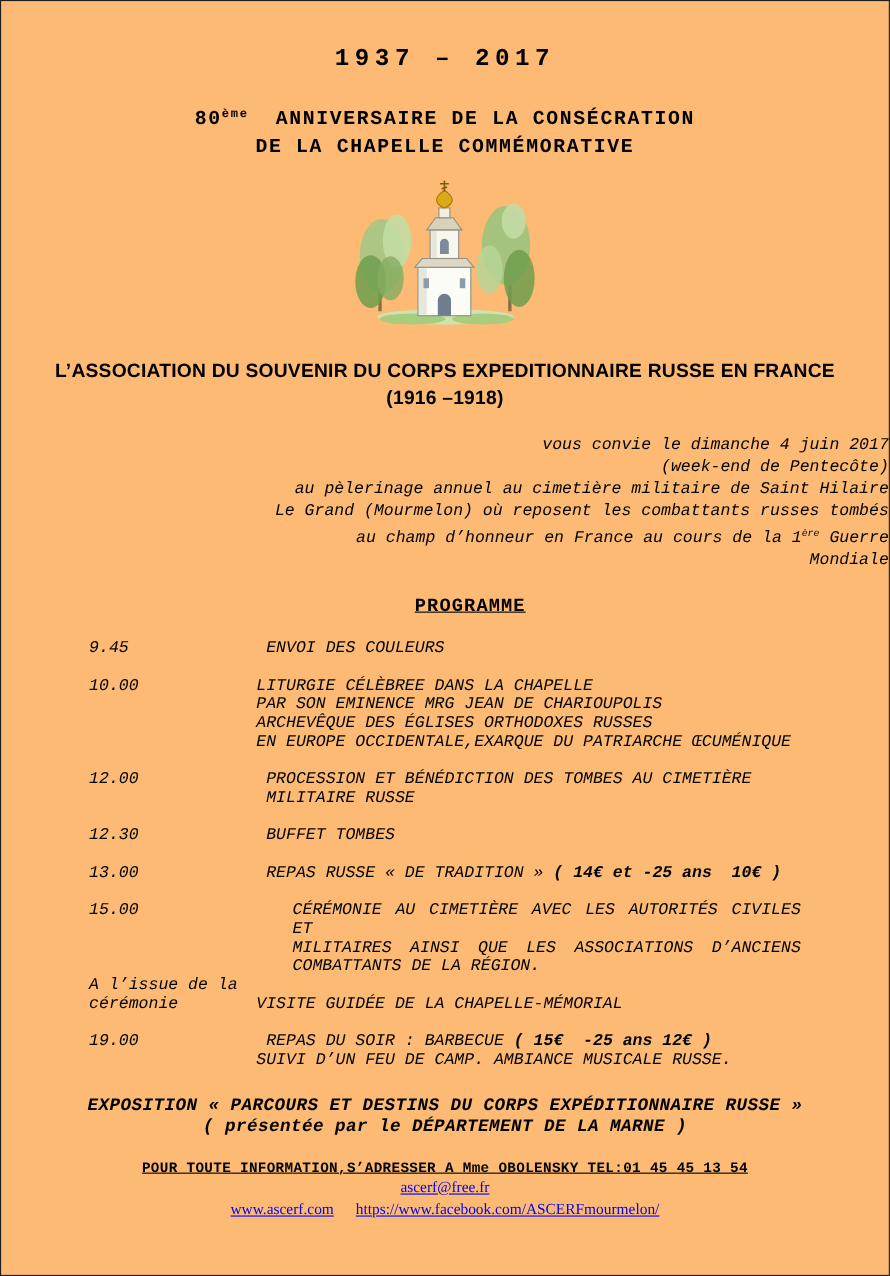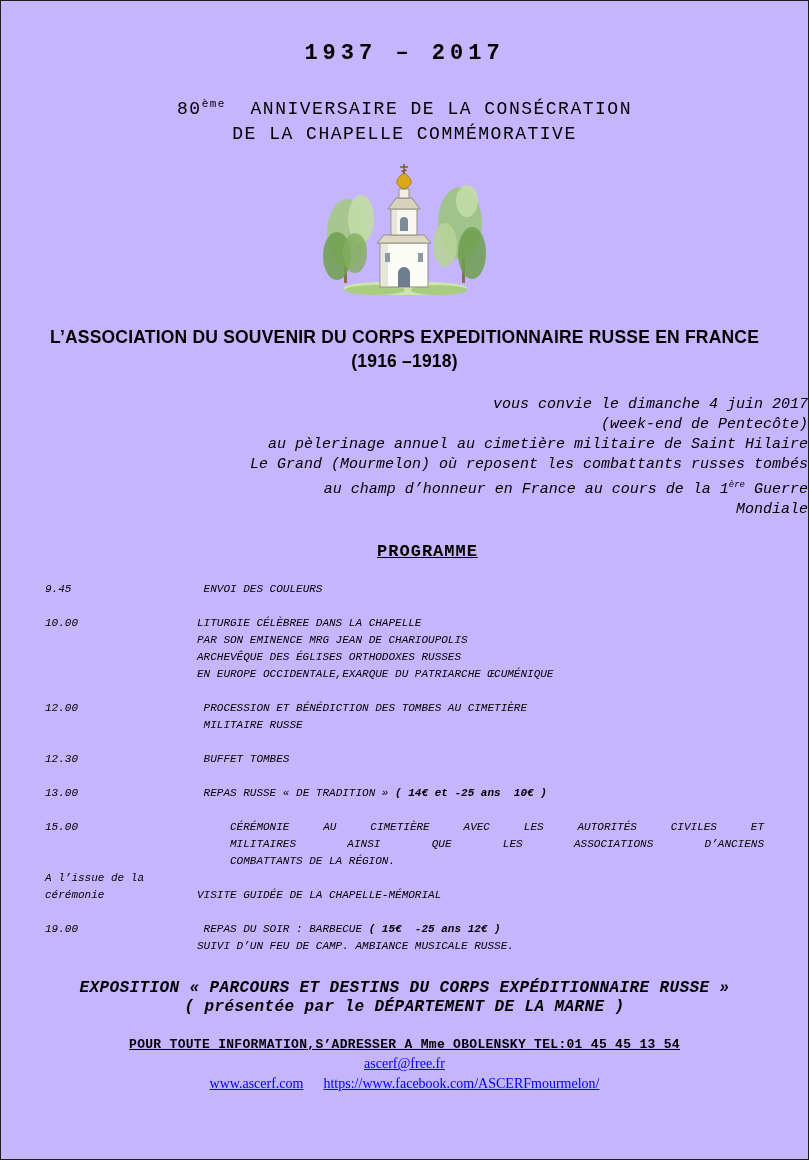--- a/index.html
+++ b/index.html
@@ -1,50 +1,50 @@
 <!DOCTYPE html>
 <html><head>
 <meta charset="utf-8">
 <style>
   html, body { margin: 0; padding: 0; background: #ffffff; }
   .page {
     width: 809px; height: 1160px; box-sizing: border-box;
-    margin: 0; background: #c4b5fd;
+    margin: 0; background: #fdba74;
     border: 1px solid #1d1d1d;
     font-family: "Liberation Mono", "DejaVu Sans Mono", monospace;
     color: #000000; overflow: hidden; position: relative;
     padding-top: 40px;
   }
   .years {
     text-align: center; font-size: 22px; font-weight: bold; letter-spacing: 5px;
   }
   .main-title {
-    margin-top: 26px; text-align: center; font-size: 18px; font-weight: normal;
+    margin-top: 26px; text-align: center; font-size: 18px; font-weight: bold;
     letter-spacing: 1.5px; line-height: 25px;
   }
   .main-title sup { font-size: 11px; }
   .pre { white-space: pre; }
   .illustration { margin-top: 14px; text-align: center; height: 138px; }
   .association {
     margin-top: 26px; text-align: center;
     font-family: "Liberation Sans", "DejaVu Sans", sans-serif;
     font-size: 17.5px; font-weight: 700; line-height: 24px; letter-spacing: 0.2px;
   }
   .invitation {
     margin-top: 22px; text-align: right; font-style: italic;
     font-size: 15px; line-height: 20px;
   }
   .invitation sup { font-size: 9px; }
   .programme-title {
     margin-top: 22px; text-align: center; font-size: 17px; font-weight: bold;
     letter-spacing: 1px; text-decoration: underline; padding-left: 46px;
   }
   .schedule {
-    margin-top: 20px; padding: 0 44px; font-style: italic;
-    font-size: 11px; line-height: 17px;
+    margin-top: 20px; padding: 0 80px; font-style: italic;
+    font-size: 15px; line-height: 17px;
   }
   .srow { display: grid; grid-template-columns: 152px 1fr; margin-bottom: 17px; }
   .mb0 { margin-bottom: 0; gap: 33px; }
   .time { white-space: pre; }
   .stext { white-space: pre-wrap; }
   .bseg { font-weight: bold; }
   .jline { text-align: justify; text-align-last: justify; }
   .label-cell div { white-space: pre; }
   .bottom-align { align-self: end; }
   .exposition {

